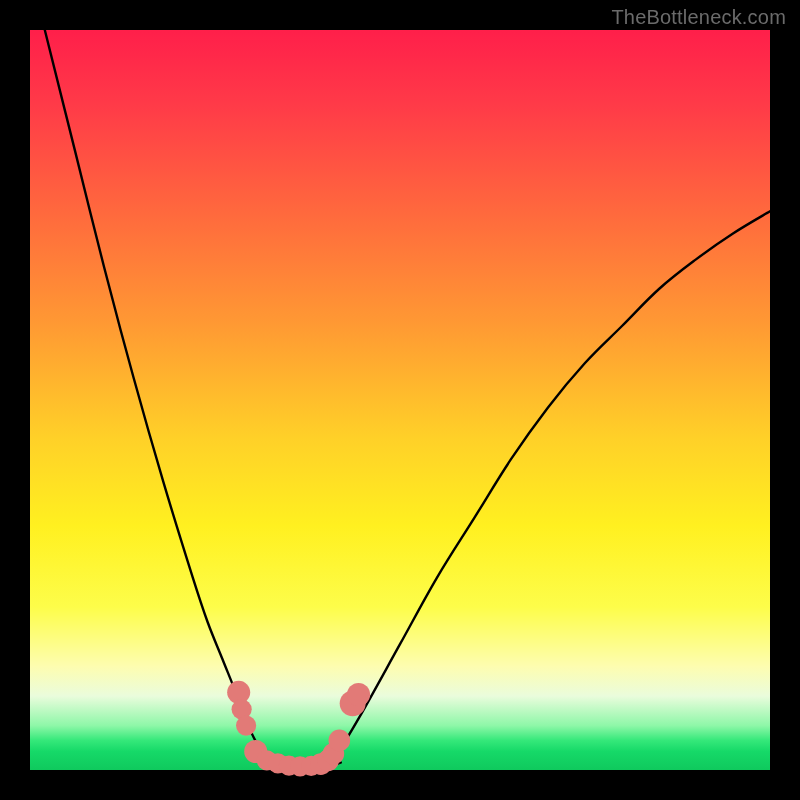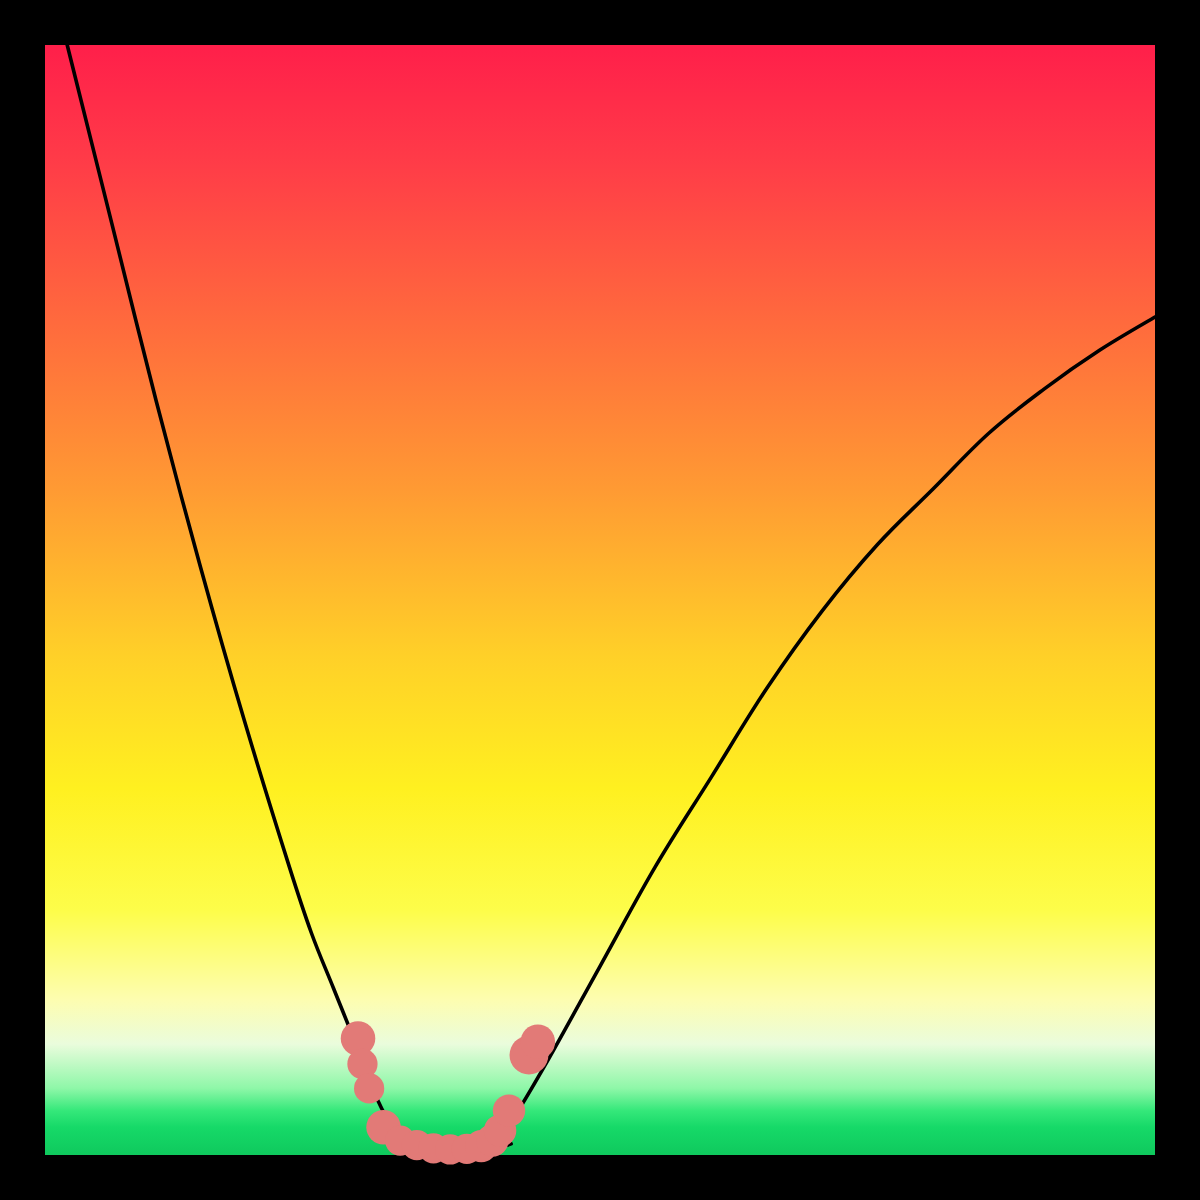--- a/index.html
+++ b/index.html
@@ -83,13 +83,14 @@
         <circle cx="281.2" cy="735.93" r="10.08" fill="#e27a77"></circle>
         <circle cx="290.82" cy="734.08" r="10.8" fill="#e27a77"></circle>
         <circle cx="298.21999999999997" cy="730.38" r="10.8" fill="#e27a77"></circle>
         <circle cx="303.4" cy="723.72" r="10.8" fill="#e27a77"></circle>
         <circle cx="309.32" cy="710.4" r="10.8" fill="#e27a77"></circle>
         <circle cx="322.64" cy="673.4" r="12.96" fill="#e27a77"></circle>
         <circle cx="328.56" cy="664.52" r="11.520000000000001" fill="#e27a77"></circle>
       </g>
   </svg>
 
+  <div class="watermark">TheBottleneck.com</div>
 </div>
 
 </body></html>

